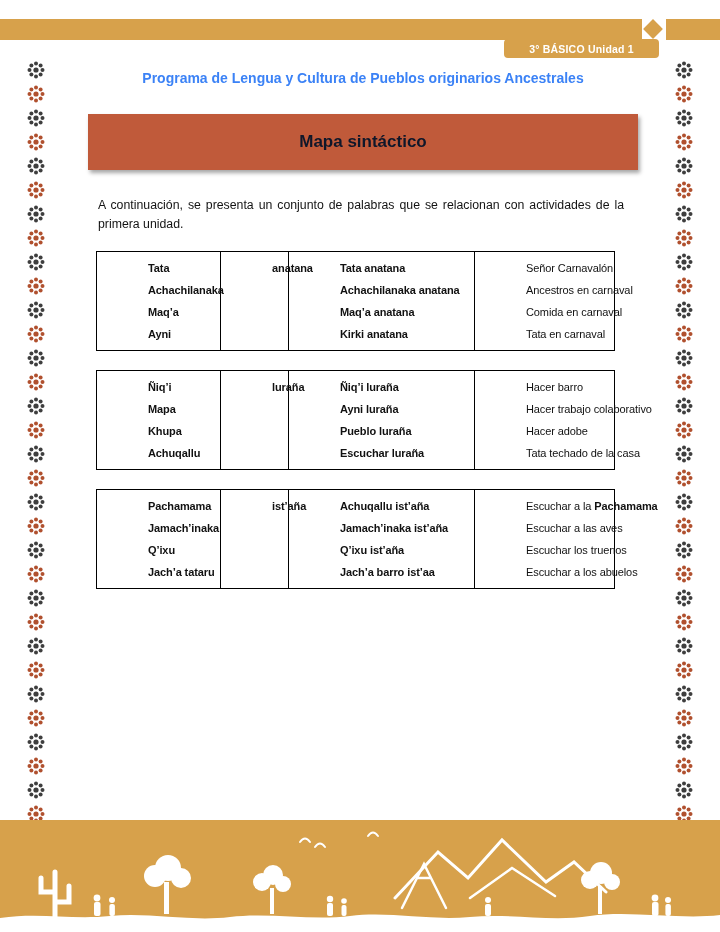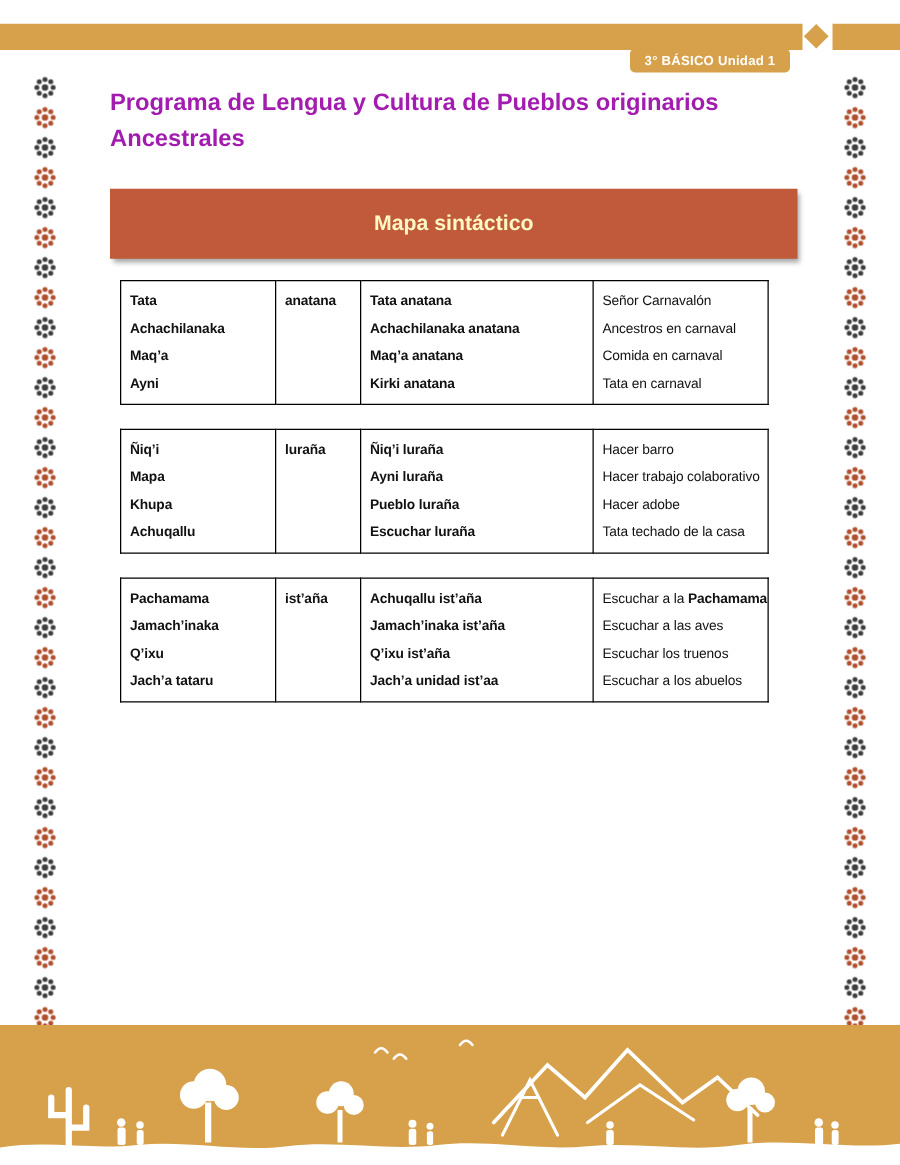--- a/index.html
+++ b/index.html
@@ -6,42 +6,42 @@
   body{font-family:"Liberation Sans",sans-serif;color:#111;}
   .page{position:relative;width:720px;height:932px;background:#fff;overflow:hidden;}
 
   
   .bar{position:absolute;top:19px;height:21px;background:#D7A14B;}
   .bar-main{left:0;width:642px;}
   .bar-end{left:666px;width:54px;}
   .bar-diamond{position:absolute;top:22px;left:646px;width:14px;height:14px;background:#D7A14B;transform:rotate(45deg);}
 
   
-  .badge{position:absolute;top:39px;left:504px;width:128px;height:19px;background:#D7A14B;border-radius:4px;
+  .badge{position:absolute;top:39px;left:504px;width:155px;height:19px;background:#D7A14B;border-radius:4px;
          color:#fff;font-weight:700;font-size:10.5px;display:flex;align-items:center;justify-content:center;letter-spacing:.2px;}
 
   
   .side{position:absolute;top:58px;}
   .side.left{left:26px;}
   .side.right{right:26px;}
 
   
   .content{position:absolute;left:88px;top:68px;width:550px;}
-  .doc-title{margin:0;text-align:left;font-size:19px;line-height:1.55;color:#a21caf;font-weight:700;}
+  .doc-title{margin:0;text-align:center;font-size:14px;line-height:1.55;color:#3b82f6;font-weight:700;}
   .banner{margin-top:24px;height:56px;background:#C05A3A;display:flex;align-items:center;justify-content:center;
           box-shadow:2px 3px 4px rgba(0,0,0,.35);}
-  .banner-title{font-size:17px;font-weight:700;color:#fef9c3;}
+  .banner-title{font-size:17px;font-weight:700;color:#0f172a;}
   .intro{margin:26px 14px 0 10px;font-size:12.3px;line-height:1.55;text-align:justify;color:#141414;}
 
   
   table.syntax-table{border-collapse:collapse;table-layout:fixed;width:518px;margin:19px 0 0 8px;
                      font-size:11px;letter-spacing:-0.1px;}
   table.syntax-table:first-of-type{margin-top:17px;}
   table.syntax-table td{border:1.2px solid #000;vertical-align:top;padding:5px 6px 5px 7px;}
-  .line{height:22px;line-height:22px;white-space:nowrap;overflow:visible;}
+  .line{height:22px;line-height:22px;white-space:nowrap;overflow:visible;margin-left:44px;}
   td.col-words .line, td.col-conn .line, td.col-combined .line{font-weight:700;}
   td.conn-1{padding-top:27px;}   
   td.conn-2{padding-top:49px;}   
 
   .footer-art{position:absolute;left:0;bottom:0;display:block;}
 </style>
 </head>
 <body>
 
 <div class="page">
@@ -115,20 +115,21 @@
   <div class="content">
 
     <h1 class="doc-title">
       <div>Programa de Lengua y Cultura de Pueblos originarios Ancestrales</div>
     </h1>
 
     <div class="banner">
       <span class="banner-title">Mapa sintáctico</span>
     </div>
 
+    <p class="intro">A continuación, se presenta un conjunto de palabras que se relacionan con actividades de la primera unidad.</p>
 
     <table class="syntax-table">
       <colgroup>
           <col style="width:124px">
           <col style="width:68px">
           <col style="width:186px">
           <col style="width:140px">
         </colgroup>
       <tbody>
           <tr>
@@ -206,21 +207,21 @@
           <div class="line">Q’ixu</div>
           <div class="line">Jach’a tataru</div>
         </td>
         <td class="col-conn conn-1">
           <div class="line">ist’aña</div>
         </td>
         <td class="col-combined">
           <div class="line">Achuqallu ist’aña</div>
           <div class="line">Jamach’inaka ist’aña</div>
           <div class="line">Q’ixu ist’aña</div>
-          <div class="line">Jach’a unidad ist’aa</div>
+          <div class="line">Jach’a barro ist’aa</div>
         </td>
         <td class="col-meanings">
           <div class="line"><span>Escuchar a la</span> <b>Pachamama</b></div>
           <div class="line">Escuchar a las aves</div>
           <div class="line">Escuchar los truenos</div>
           <div class="line">Escuchar a los abuelos</div>
         </td>
       </tr>
     </tbody>
       </table>

